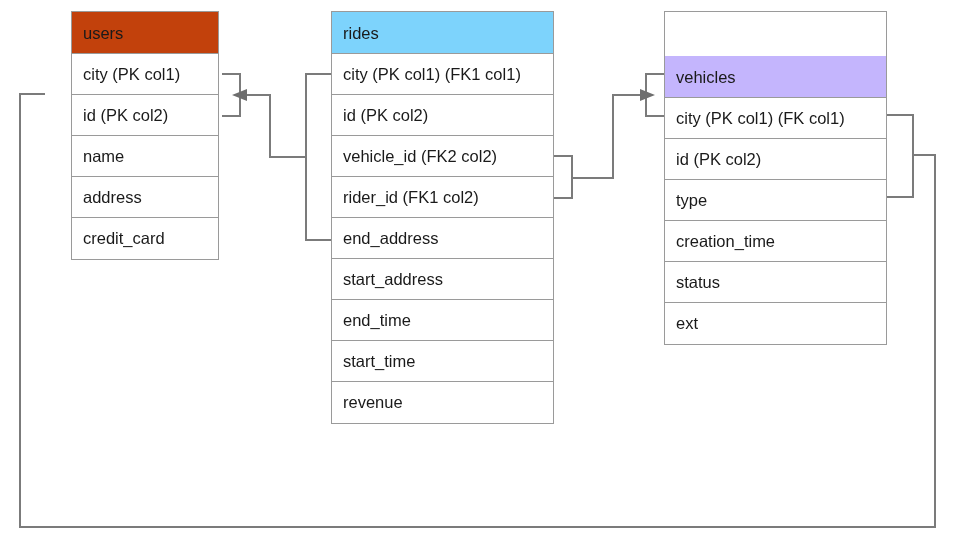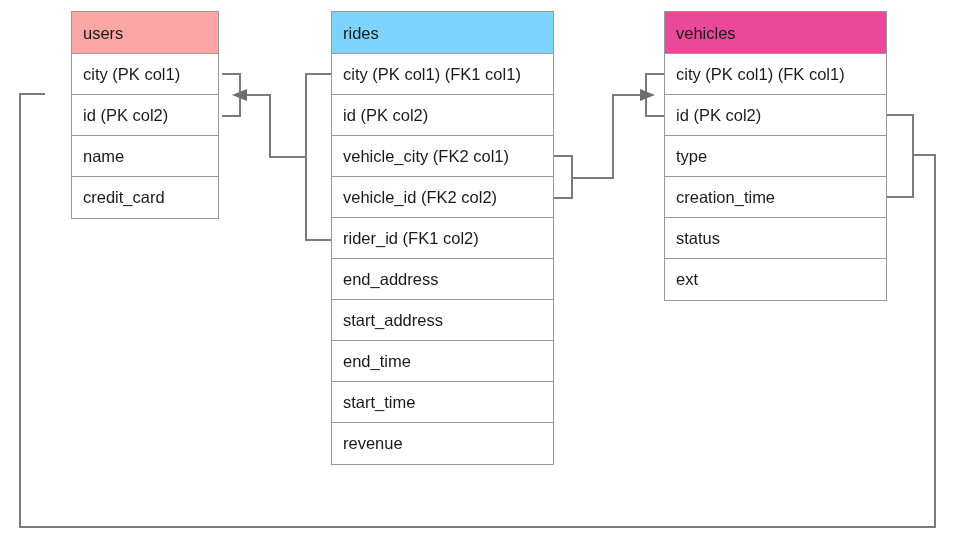--- a/index.html
+++ b/index.html
@@ -86,43 +86,43 @@
       <polygon class="link-arrow" points="640,89 640,101 655,95"></polygon>
     </g>
 
     <g>
       <path class="link-path" d="M 887 115 L 913 115 L 913 197 L 887 197"></path>
       <path class="link-path" d="M 913 155 L 935 155 L 935 527 L 20 527 L 20 94 L 45 94"></path>
     </g>
   </svg>
 
   <div class="er-table" style="left:71px; top:11px; width:148px;">
-    <div class="er-header" style="background:#fca5a5;">users</div>
+    <div class="er-header" style="background:#c2410c;">users</div>
     <div class="er-row">city (PK col1)</div>
     <div class="er-row">id (PK col2)</div>
     <div class="er-row">name</div>
+    <div class="er-row">address</div>
     <div class="er-row last">credit_card</div>
   </div>
 
   <div class="er-table" style="left:331px; top:11px; width:223px;">
     <div class="er-header" style="background:#7dd3fc;">rides</div>
     <div class="er-row">city (PK col1) (FK1 col1)</div>
     <div class="er-row">id (PK col2)</div>
-    <div class="er-row">vehicle_city (FK2 col1)</div>
     <div class="er-row">vehicle_id (FK2 col2)</div>
     <div class="er-row">rider_id (FK1 col2)</div>
     <div class="er-row">end_address</div>
     <div class="er-row">start_address</div>
     <div class="er-row">end_time</div>
     <div class="er-row">start_time</div>
     <div class="er-row last">revenue</div>
   </div>
 
   <div class="er-table" style="left:664px; top:11px; width:223px;">
-    <div class="er-header" style="background:#ec4899;">vehicles</div>
+    <div class="er-header" style="background:#c4b5fd;margin-top:44px;">vehicles</div>
     <div class="er-row">city (PK col1) (FK col1)</div>
     <div class="er-row">id (PK col2)</div>
     <div class="er-row">type</div>
     <div class="er-row">creation_time</div>
     <div class="er-row">status</div>
     <div class="er-row last">ext</div>
   </div>
 
 </div>
 

